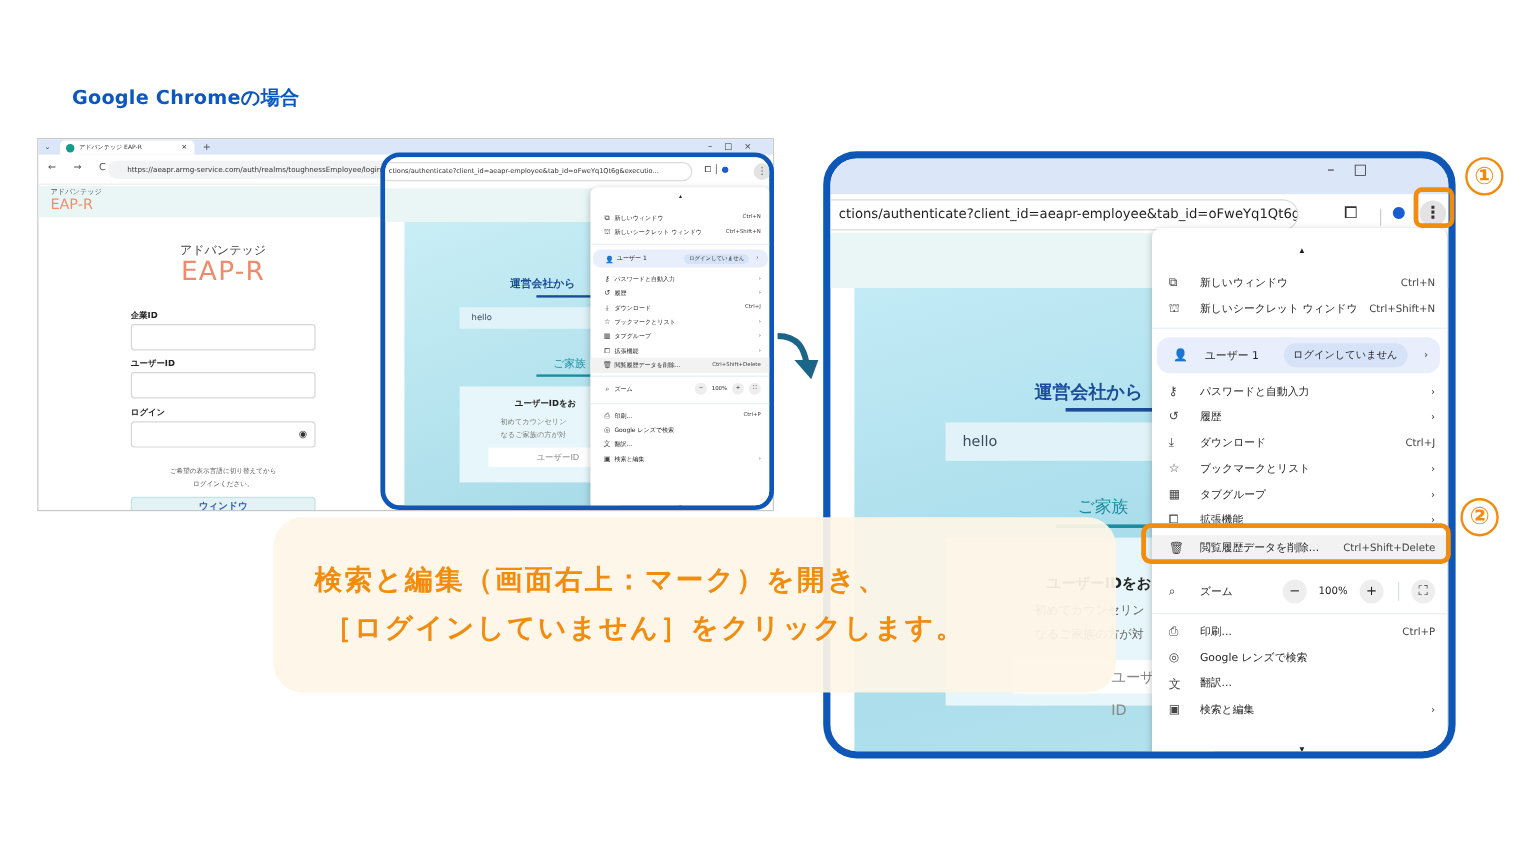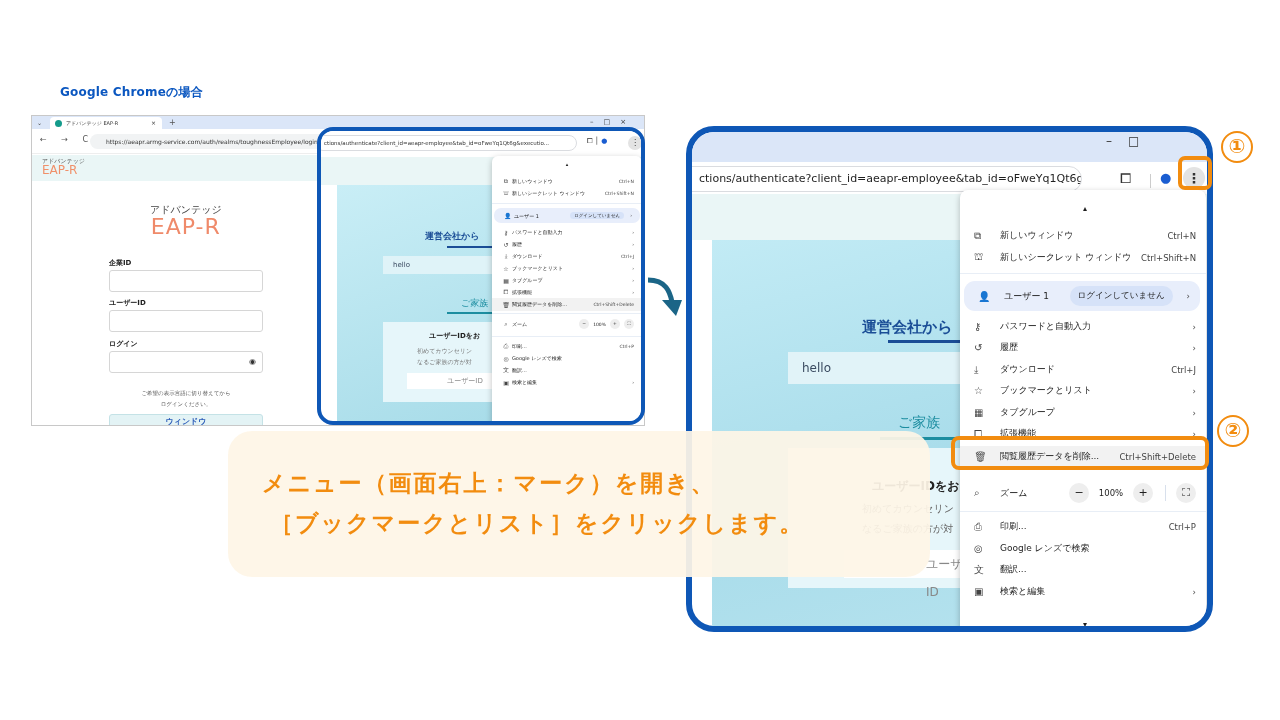--- a/index.html
+++ b/index.html
@@ -1,18 +1,18 @@
 <!DOCTYPE html>
 <html><head>
 <meta charset="utf-8">
 <style>
 *{box-sizing:border-box;margin:0;padding:0;}
 body{width:1280px;height:720px;background:#fff;position:relative;overflow:hidden;font-family:"DejaVu Sans","Liberation Sans",sans-serif;color:#1f1f1f;}
 .abs{position:absolute;}
-.page-title{left:60px;top:84px;font-size:12px;font-weight:bold;color:#0b57c0;font-family:"DejaVu Sans",sans-serif;letter-spacing:0.2px;}
+.page-title{left:60px;top:72px;font-size:16px;font-weight:bold;color:#0b57c0;font-family:"DejaVu Sans",sans-serif;letter-spacing:0.2px;}
 
 
 .small-browser{left:31px;top:115px;width:614px;height:311px;border:1px solid #c8c8c8;background:#fff;overflow:hidden;}
 .sb-tabbar{position:absolute;left:0;top:0;width:100%;height:13px;background:#dbe6f8;}
 .sb-tab{position:absolute;left:18px;top:1px;width:112px;height:12px;background:#fff;border-radius:4px 4px 0 0;font-size:5px;line-height:12px;padding-left:16px;color:#333;}
 .sb-tab-dot{position:absolute;left:5px;top:3px;width:7px;height:7px;border-radius:50%;background:#149b8b;}
 .sb-tab-x{position:absolute;right:6px;top:0;font-size:6px;}
 .sb-chev{position:absolute;left:5px;top:0;font-size:6px;line-height:13px;color:#444;}
 .sb-plus{position:absolute;left:137px;top:0;font-size:8px;line-height:13px;color:#555;}
 .sb-winctl{position:absolute;right:8px;top:0;font-size:7px;line-height:13px;color:#333;letter-spacing:10px;}
@@ -376,14 +376,14 @@
     <div class="menu-row" style="top:424px;justify-content:center;font-size:8px;">▾</div>
   </div>
 </div>
 
 <div class="abs ann-box1"></div>
 <div class="abs circ circ1">①</div>
 <div class="abs ann-box2"></div>
 <div class="abs circ circ2">②</div>
 
 <div class="abs callout"></div>
-<div class="abs callout-l1">メニュー（画面右上：マーク）を開き、</div>
-<div class="abs callout-l2">［ブックマークとリスト］をクリックします。</div>
+<div class="abs callout-l1">検索と編集（画面右上：マーク）を開き、</div>
+<div class="abs callout-l2">［ログインしていません］をクリックします。</div>
 
 </body></html>

